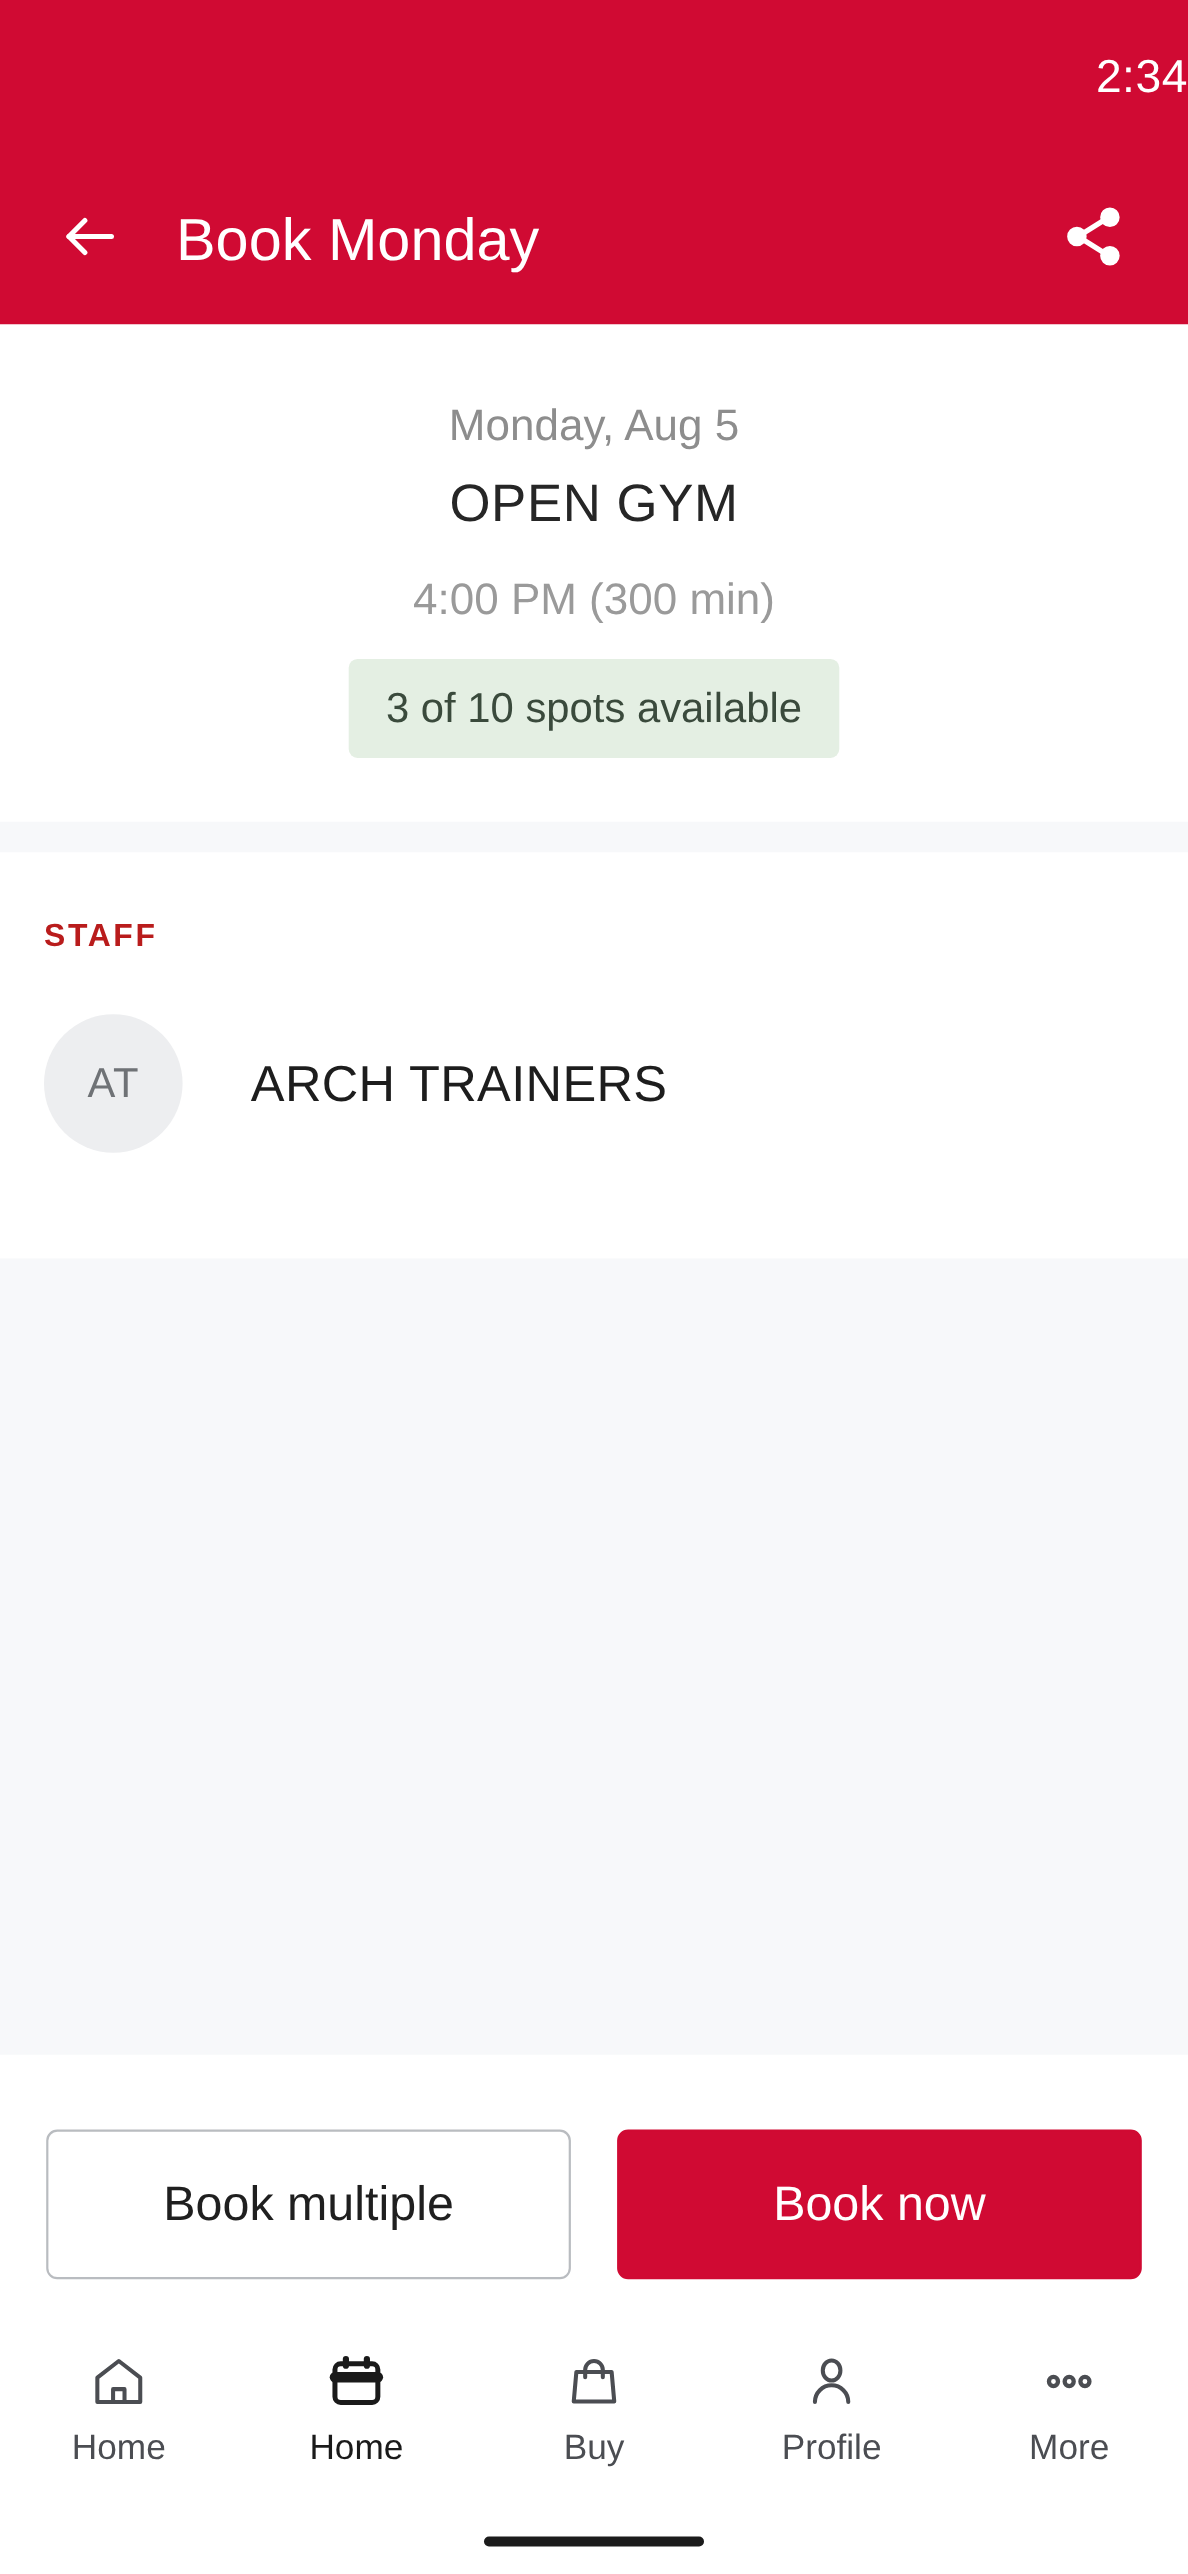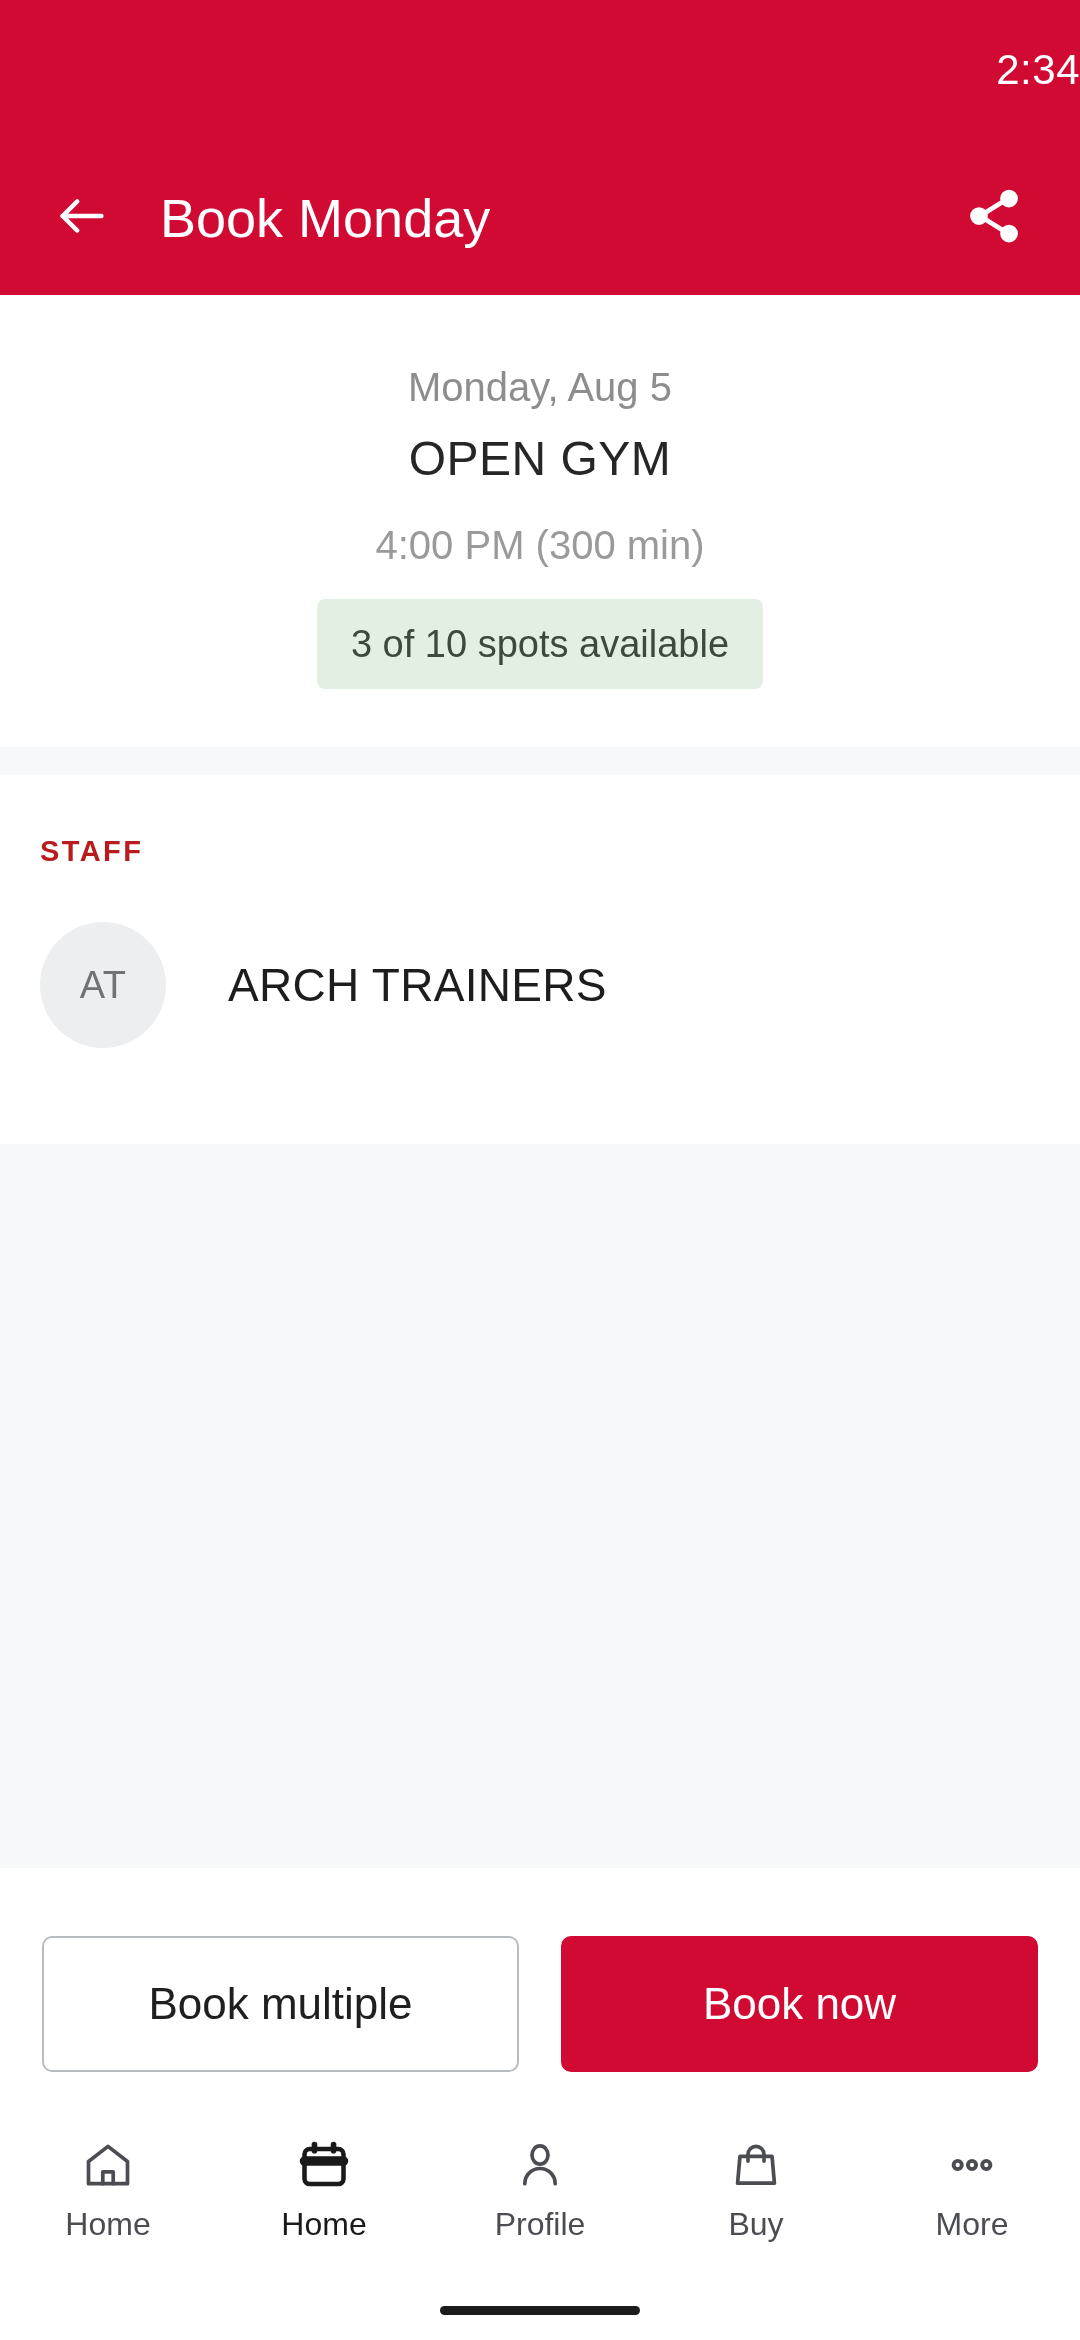--- a/index.html
+++ b/index.html
@@ -328,35 +328,35 @@
           <line x1="7.6" y1="2.6" x2="7.6" y2="5.4" stroke-width="2.6"></line>
           <line x1="16.4" y1="2.6" x2="16.4" y2="5.4" stroke-width="2.6"></line>
         </svg>
       </div>
       <div class="navlabel">Home</div>
     </div>
 
     <div class="navitem">
       <div class="navicon">
         <svg width="52" height="52" viewBox="0 0 24 24" fill="none" stroke="#4b4d52" stroke-width="1.7" stroke-linecap="round" stroke-linejoin="round">
+          <path d="M4.6 8h14.8l1.1 12.4H3.5z"></path>
+          <path d="M8.3 10.2V7.1a3.7 3.7 0 0 1 7.4 0v3.1"></path>
+        </svg>
+      </div>
+      <div class="navlabel">Buy</div>
+    </div>
+
+    <div class="navitem">
+      <div class="navicon">
+        <svg width="52" height="52" viewBox="0 0 24 24" fill="none" stroke="#4b4d52" stroke-width="1.7" stroke-linecap="round" stroke-linejoin="round">
           <ellipse cx="12" cy="7.4" rx="3.7" ry="4.2"></ellipse>
           <path d="M5 20.6a7 7 0 0 1 14 0"></path>
         </svg>
       </div>
       <div class="navlabel">Profile</div>
-    </div>
-
-    <div class="navitem">
-      <div class="navicon">
-        <svg width="52" height="52" viewBox="0 0 24 24" fill="none" stroke="#4b4d52" stroke-width="1.7" stroke-linecap="round" stroke-linejoin="round">
-          <path d="M4.6 8h14.8l1.1 12.4H3.5z"></path>
-          <path d="M8.3 10.2V7.1a3.7 3.7 0 0 1 7.4 0v3.1"></path>
-        </svg>
-      </div>
-      <div class="navlabel">Buy</div>
     </div>
 
     <div class="navitem">
       <div class="navicon">
         <svg width="52" height="52" viewBox="0 0 24 24" fill="none" stroke="#4b4d52" stroke-width="1.8">
           <circle cx="5.4" cy="12" r="1.9"></circle>
           <circle cx="12" cy="12" r="1.9"></circle>
           <circle cx="18.6" cy="12" r="1.9"></circle>
         </svg>
       </div>

